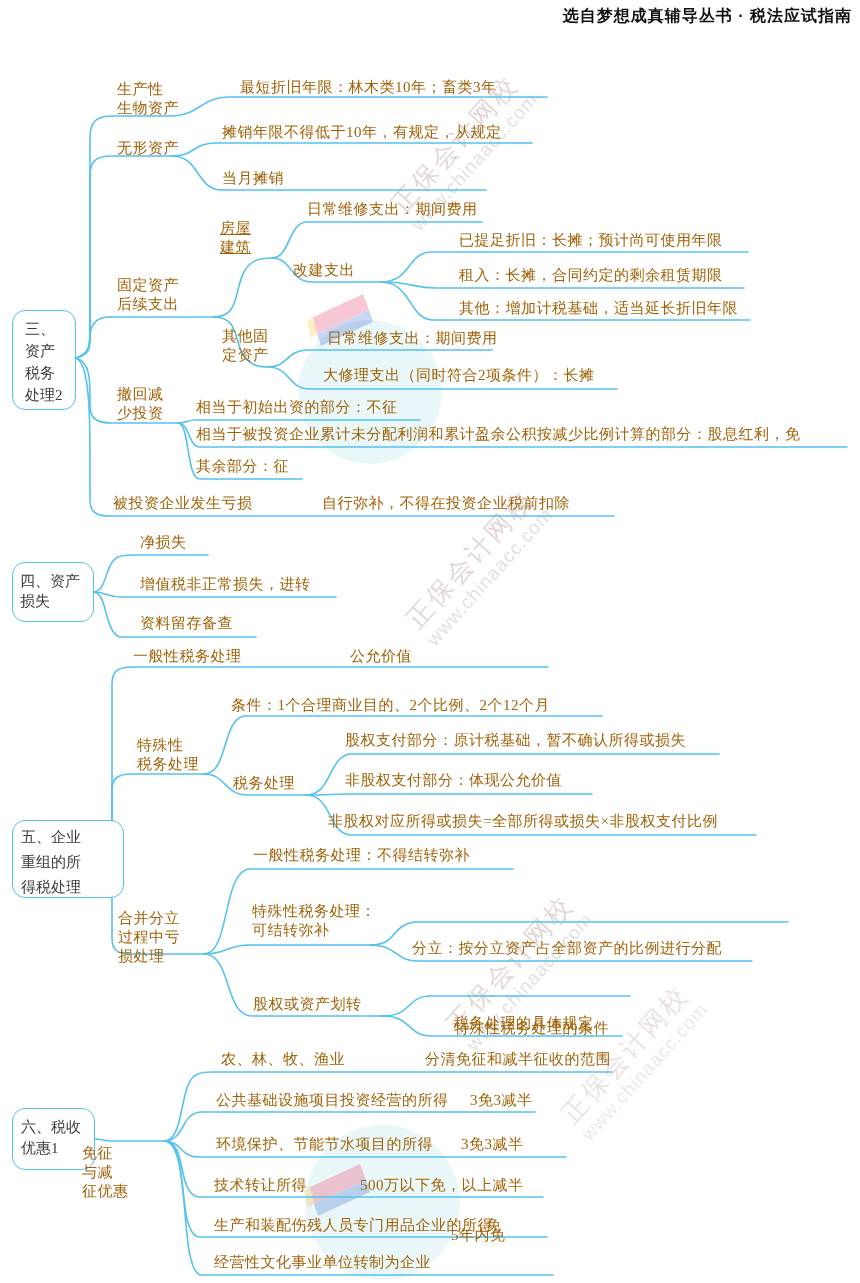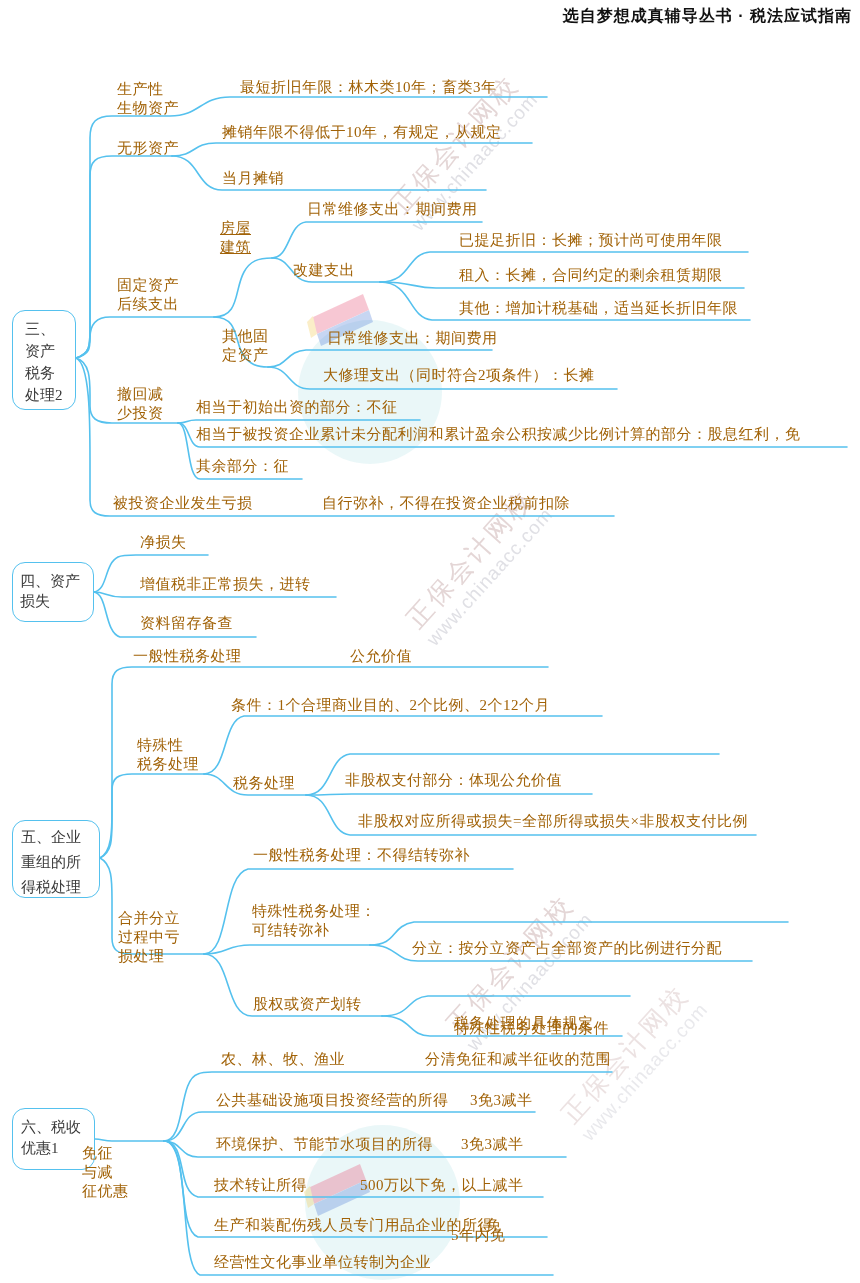--- a/index.html
+++ b/index.html
@@ -111,21 +111,21 @@
       <path d="M 164,1141 C 192,1141 178,1266 200,1275 L 553,1275"></path>
     </g>
   </svg>
 
   <div class="topic-box" style="left:12px;top:310px;width:64px;height:100px;padding:7px 0 0 12px;line-height:22px;">三、
 资产
 税务
 处理2</div>
   <div class="topic-box" style="left:12px;top:562px;width:82px;height:60px;padding:8px 0 0 7px;line-height:20px;">四、资产
 损失</div>
-  <div class="topic-box" style="left:12px;top:820px;width:88px;height:78px;padding:4px 0 0 8px;line-height:25px;">五、企业
+  <div class="topic-box" style="left:12px;top:820px;width:112px;height:78px;padding:4px 0 0 8px;line-height:25px;">五、企业
 重组的所
 得税处理</div>
   <div class="topic-box" style="left:12px;top:1108px;width:83px;height:62px;padding:8px 0 0 8px;line-height:21px;">六、税收
 优惠1</div>
 
   <div class="lbl" style="left:117px;top:80px;">生产性
 生物资产</div>
   <div class="lbl" style="left:240px;top:78px;">最短折旧年限：林木类10年；畜类3年</div>
   <div class="lbl" style="left:117px;top:139px;">无形资产</div>
   <div class="lbl" style="left:222px;top:123px;">摊销年限不得低于10年，有规定，从规定</div>
@@ -154,22 +154,23 @@
   <div class="lbl" style="left:140px;top:533px;">净损失</div>
   <div class="lbl" style="left:140px;top:575px;">增值税非正常损失，进转</div>
   <div class="lbl" style="left:140px;top:614px;">资料留存备查</div>
 
   <div class="lbl" style="left:133px;top:647px;">一般性税务处理</div>
   <div class="lbl" style="left:350px;top:647px;">公允价值</div>
   <div class="lbl" style="left:137px;top:736px;">特殊性
 税务处理</div>
   <div class="lbl" style="left:231px;top:696px;">条件：1个合理商业目的、2个比例、2个12个月</div>
   <div class="lbl" style="left:233px;top:774px;">税务处理</div>
+  <div class="lbl" style="left:345px;top:731px;">股权支付部分：原计税基础，暂不确认所得或损失</div>
   <div class="lbl" style="left:345px;top:771px;">非股权支付部分：体现公允价值</div>
-  <div class="lbl" style="left:358px;top:812px;text-align:right;">非股权对应所得或损失=全部所得或损失×非股权支付比例</div>
+  <div class="lbl" style="left:328px;top:812px;text-align:right;">非股权对应所得或损失=全部所得或损失×非股权支付比例</div>
   <div class="lbl" style="left:118px;top:892px;margin-top:17px;">合并分立
 过程中亏
 损处理</div>
   <div class="lbl" style="left:253px;top:846px;">一般性税务处理：不得结转弥补</div>
   <div class="lbl" style="left:252px;top:902px;">特殊性税务处理：
 可结转弥补</div>
   <div class="lbl" style="left:412px;top:939px;">分立：按分立资产占全部资产的比例进行分配</div>
   <div class="lbl" style="left:253px;top:995px;">股权或资产划转</div>
   <div class="lbl" style="left:454px;top:1019px;">特殊性税务处理的条件</div>
   <div class="lbl" style="left:454px;top:1014px;">税务处理的具体规定</div>

